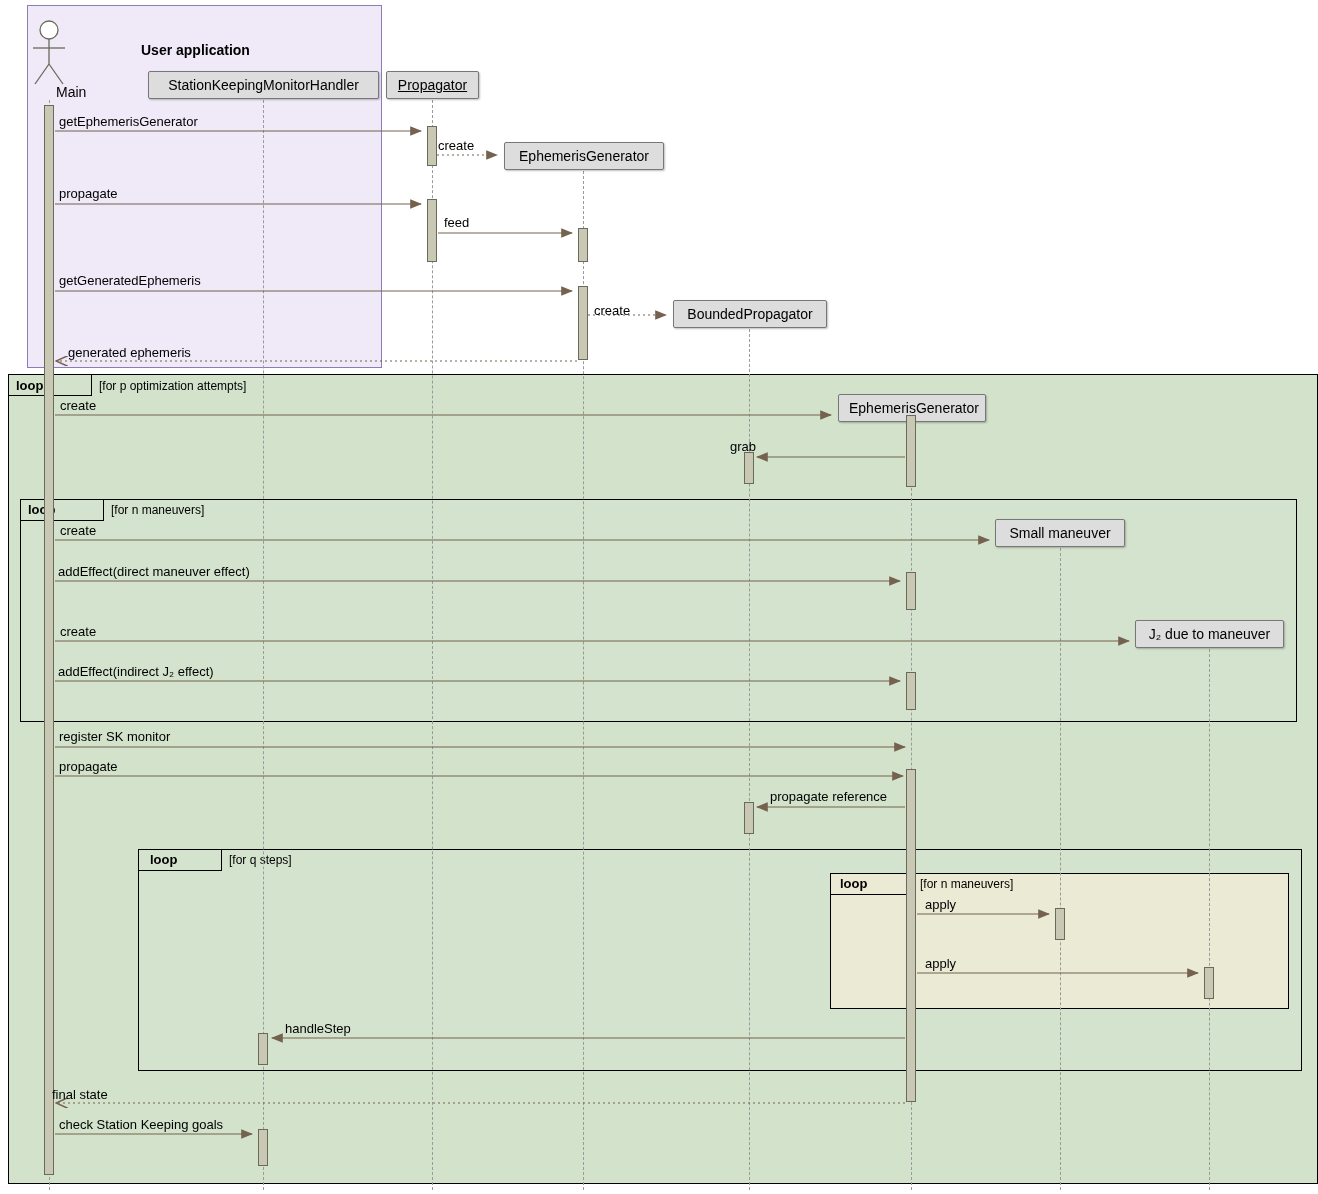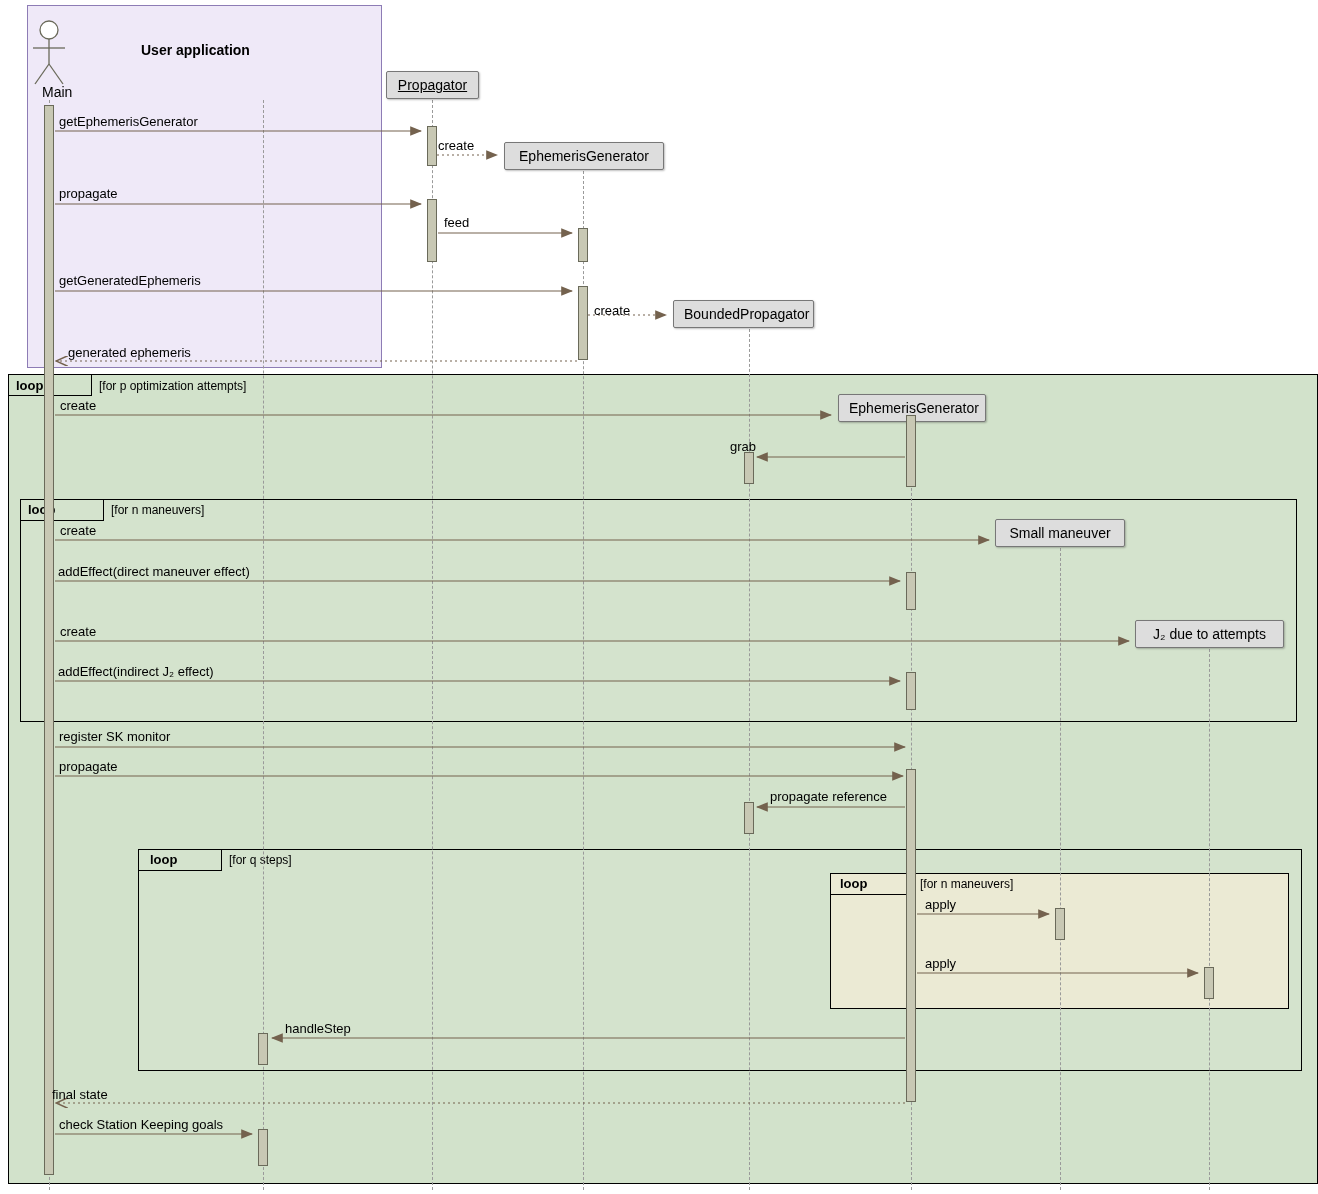--- a/index.html
+++ b/index.html
@@ -151,28 +151,29 @@
   <div class="lifeline" style="left:1060px; top:548px; height:642px;"></div>
   <div class="lifeline" style="left:1209px; top:649px; height:541px;"></div>
 
   <svg class="overlay">
     <circle cx="49" cy="30" r="9" fill="#ffffff" stroke="#6a6a5a" stroke-width="1.3"></circle>
     <line x1="49" y1="39" x2="49" y2="64" stroke="#6a6a5a" stroke-width="1.3"></line>
     <line x1="33" y1="48" x2="65" y2="48" stroke="#6a6a5a" stroke-width="1.3"></line>
     <line x1="49" y1="64" x2="35" y2="84" stroke="#6a6a5a" stroke-width="1.3"></line>
     <line x1="49" y1="64" x2="63" y2="84" stroke="#6a6a5a" stroke-width="1.3"></line>
   </svg>
-  <div class="actor-label" style="left:42px; top:84px;">Main</div>
-
+  <div class="actor-label" style="left:27px; top:84px;padding-left:29px;">Main</div>
+
+  <div class="participant" style="left:148px; top:71px; width:231px;">StationKeepingMonitorHandler</div>
   <div class="participant" style="left:386px; top:71px; width:93px;text-decoration:underline;">Propagator</div>
   <div class="participant" style="left:504px; top:142px; width:160px;">EphemerisGenerator</div>
-  <div class="participant" style="left:673px; top:300px; width:141px;">BoundedPropagator</div>
+  <div class="participant" style="left:673px; top:300px; width:154px;">BoundedPropagator</div>
   <div class="participant" style="left:838px; top:394px; width:148px;">EphemerisGenerator</div>
   <div class="participant" style="left:995px; top:519px; width:130px;">Small maneuver</div>
-  <div class="participant" style="left:1135px; top:620px; width:149px;">J₂ due to attempts</div>
+  <div class="participant" style="left:1135px; top:620px; width:149px;">J₂ due to maneuver</div>
 
   <div class="activation" style="left:44px; top:105px; height:1070px;"></div>
 
   <div class="activation" style="left:427px; top:126px; height:40px;"></div>
   <div class="activation" style="left:427px; top:199px; height:63px;"></div>
   <div class="activation" style="left:578px; top:228px; height:34px;"></div>
   <div class="activation" style="left:578px; top:286px; height:74px;"></div>
 
   <div class="activation" style="left:906px; top:415px; height:72px;"></div>
   <div class="activation" style="left:744px; top:452px; height:32px;"></div>

